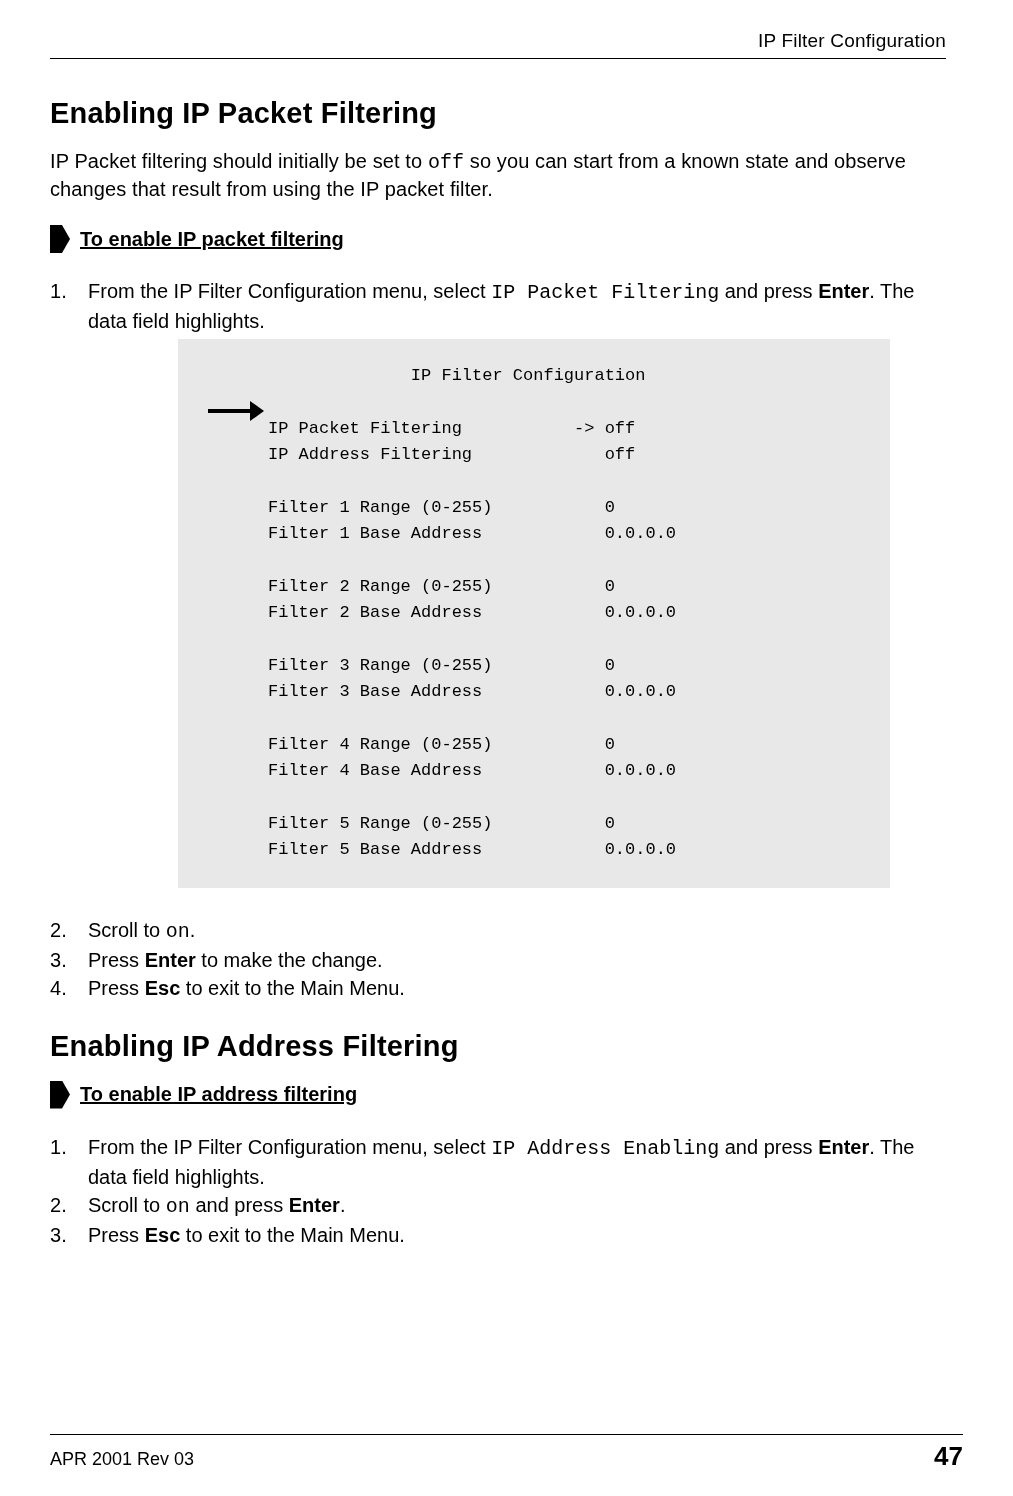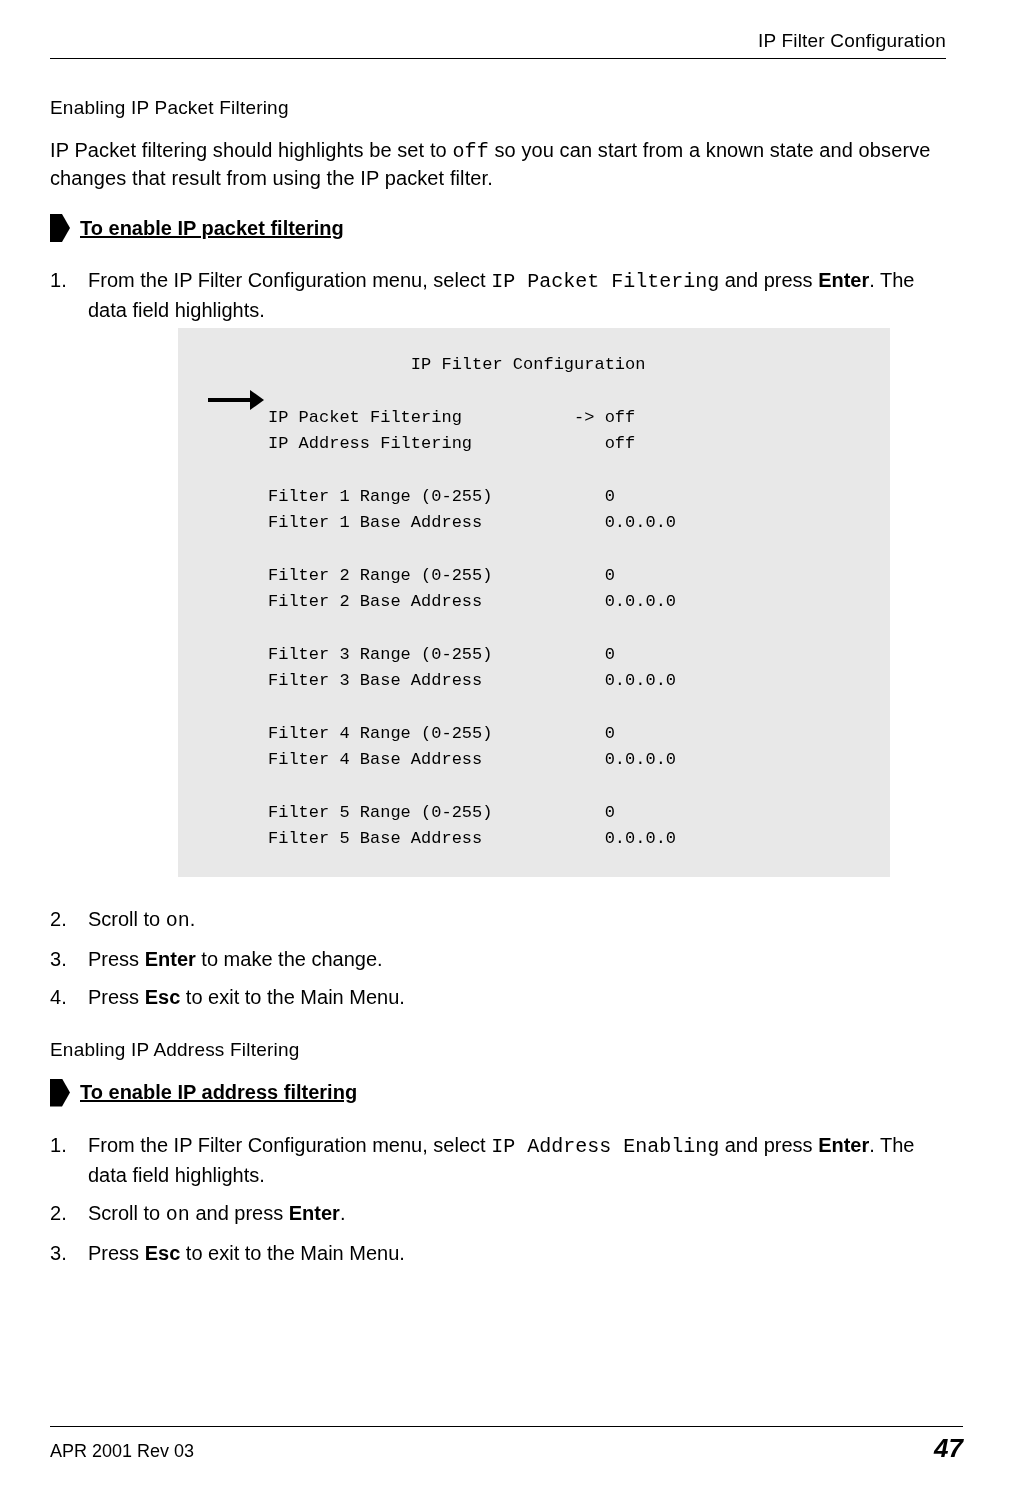--- a/index.html
+++ b/index.html
@@ -21,22 +21,22 @@
     text-align: right;
     font-size: 19px;
     font-weight: 400;
     letter-spacing: 0.2px;
     padding-bottom: 6px;
     border-bottom: 1px solid #000;
     margin-bottom: 38px;
   }
   h1.section-heading {
     font-family: Arial, Helvetica, sans-serif;
-    font-weight: 400;
-    font-size: 19px;
+    font-weight: 700;
+    font-size: 29px;
     margin: 0 0 18px 0;
     letter-spacing: 0.2px;
   }
   p.body-text {
     font-size: 20px;
     line-height: 1.35;
     margin: 0 0 22px 0;
     letter-spacing: 0.1px;
   }
   .mono {
@@ -70,21 +70,20 @@
     padding: 0;
     margin: 0 0 28px 0;
     counter-reset: step;
   }
   ol.steps > li {
     counter-increment: step;
     font-size: 20px;
     line-height: 1.4;
     position: relative;
     padding-left: 38px;
-    margin-bottom: 10px;
   }
   ol.steps > li::before {
     content: counter(step) ".";
     position: absolute;
     left: 0;
     top: 0;
     font-size: 20px;
   }
   .terminal-wrap {
     position: relative;
@@ -115,47 +114,46 @@
     width: 0;
     height: 0;
     border-left: 14px solid #000;
     border-top: 10px solid transparent;
     border-bottom: 10px solid transparent;
   }
   .footer {
     position: absolute;
     left: 50px;
     right: 50px;
-    bottom: 32px;
+    bottom: 24px;
     display: flex;
     justify-content: space-between;
     align-items: baseline;
     border-top: 1px solid #000;
     padding-top: 6px;
   }
   .footer-left {
     font-size: 18px;
   }
   .footer-right {
     font-size: 26px;
     font-weight: 700;
-    font-style: italic;
   }
 </style>
 </head>
 <body>
 
 <div class="page">
 
   <div class="running-header">IP Filter Configuration</div>
 
   <h1 class="section-heading">Enabling IP Packet Filtering</h1>
 
   <p class="body-text">
-    <span>IP Packet filtering should highlights be set to </span><span class="mono">off</span><span> so you can start from a known state and observe changes that result from using the IP packet filter.</span>
+    <span>IP Packet filtering should initially be set to </span><span class="mono">off</span><span> so you can start from a known state and observe changes that result from using the IP packet filter.</span>
   </p>
 
   <div class="procedure-header">
     <div class="arrow-pentagon"></div>
     <div class="proc-title">To enable IP packet filtering</div>
   </div>
 
   <ol class="steps">
     <li>
       <span>From the IP Filter Configuration menu, select </span><span class="mono">IP Packet Filtering</span><span> and press </span><span class="bold-sans">Enter</span><span>. The data field highlights.</span>

